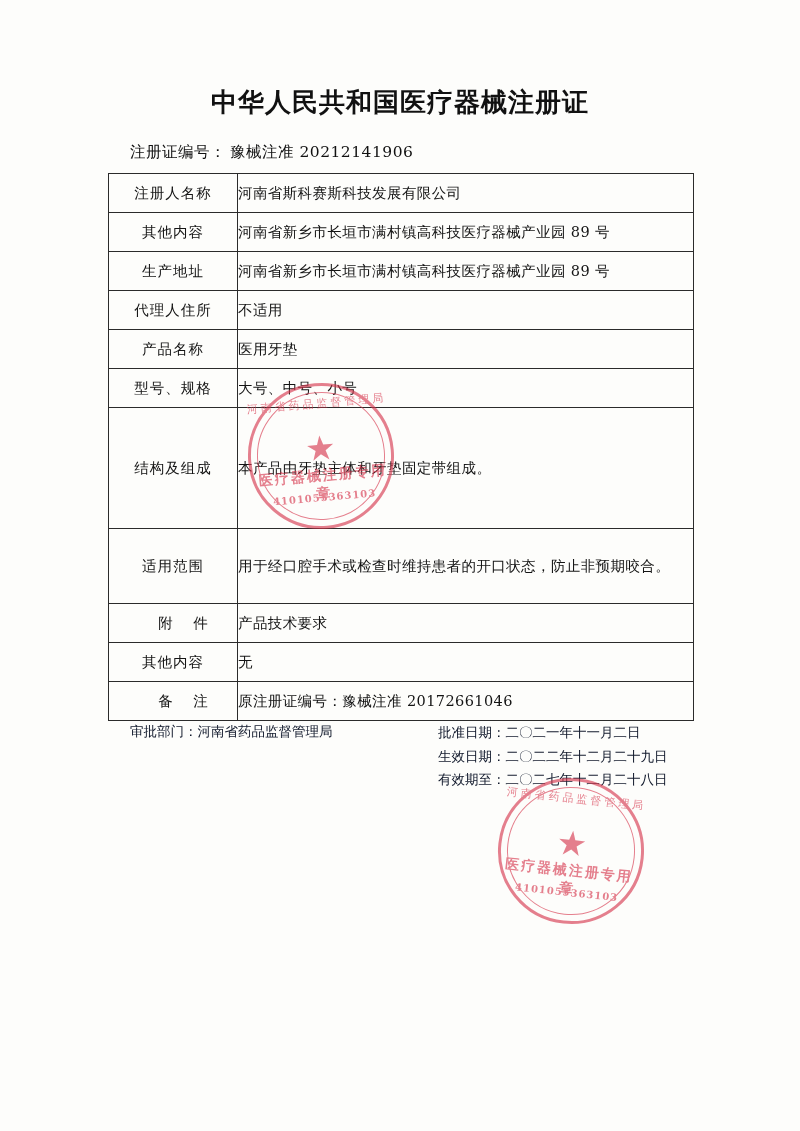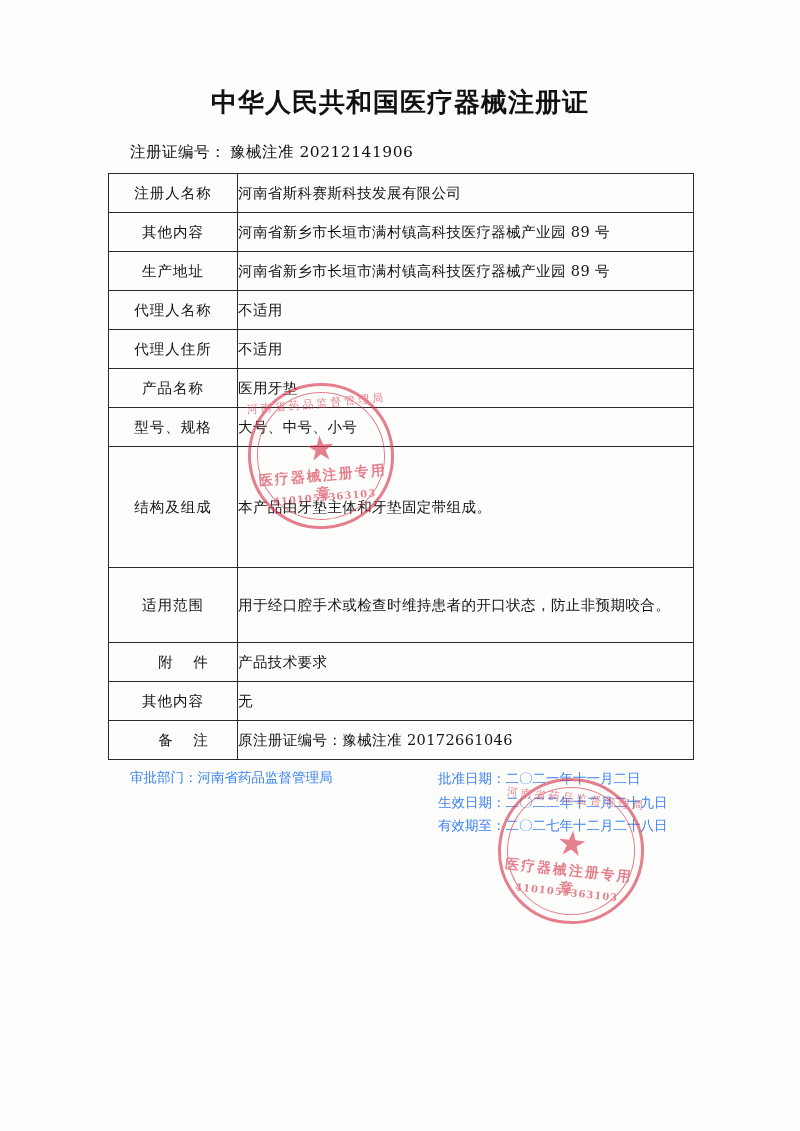--- a/index.html
+++ b/index.html
@@ -66,24 +66,23 @@
     line-height: 1.55;
   }
   td.v.tall { height: 120px; vertical-align: middle; }
   td.v.mid { height: 74px; vertical-align: middle; }
   .k.spread { letter-spacing: 8px; text-indent: 8px; padding-left: 20px; }
 
   .footer {
     position: relative;
     margin-left: 108px;
     width: 586px;
-    margin-top: 7px;
     font-family: "DejaVu Serif", "Liberation Serif", serif;
     font-size: 13.5px;
-    color: #3b82f6;
+    color: #0f172a;
   }
   .dept {
     position: absolute;
     left: 22px;
     top: 2px;
     white-space: nowrap;
   }
   .dates {
     margin-left: 330px;
     line-height: 1.75;
@@ -167,24 +166,20 @@
         <td class="k">注册人名称</td>
         <td class="v">河南省斯科赛斯科技发展有限公司</td>
       </tr>
       <tr>
         <td class="k">其他内容</td>
         <td class="v">河南省新乡市长垣市满村镇高科技医疗器械产业园 89 号</td>
       </tr>
       <tr>
         <td class="k">生产地址</td>
         <td class="v">河南省新乡市长垣市满村镇高科技医疗器械产业园 89 号</td>
-      </tr>
-      <tr>
-        <td class="k">代理人名称</td>
-        <td class="v">不适用</td>
       </tr>
       <tr>
         <td class="k">代理人住所</td>
         <td class="v">不适用</td>
       </tr>
       <tr>
         <td class="k">产品名称</td>
         <td class="v">医用牙垫</td>
       </tr>
       <tr>

